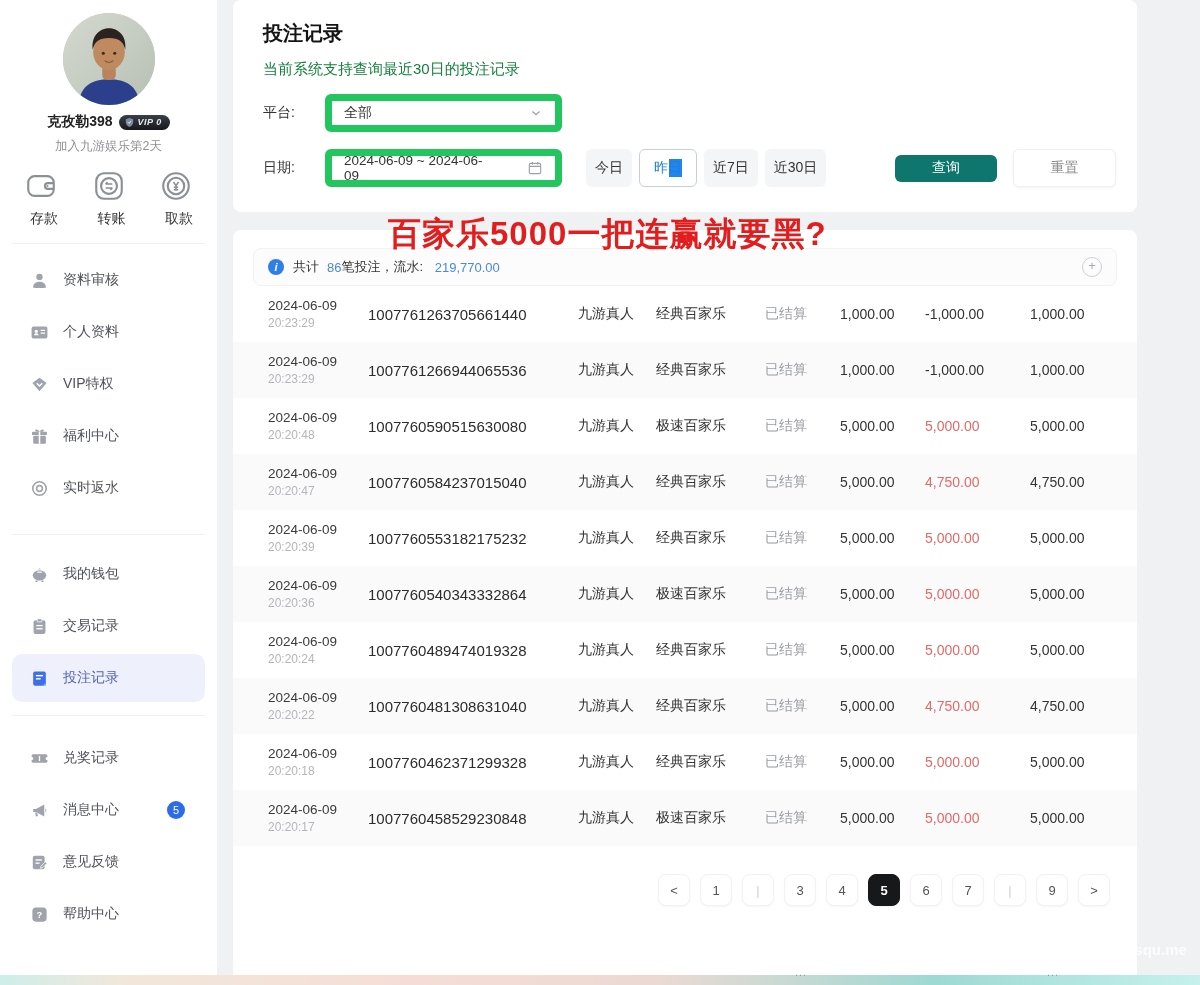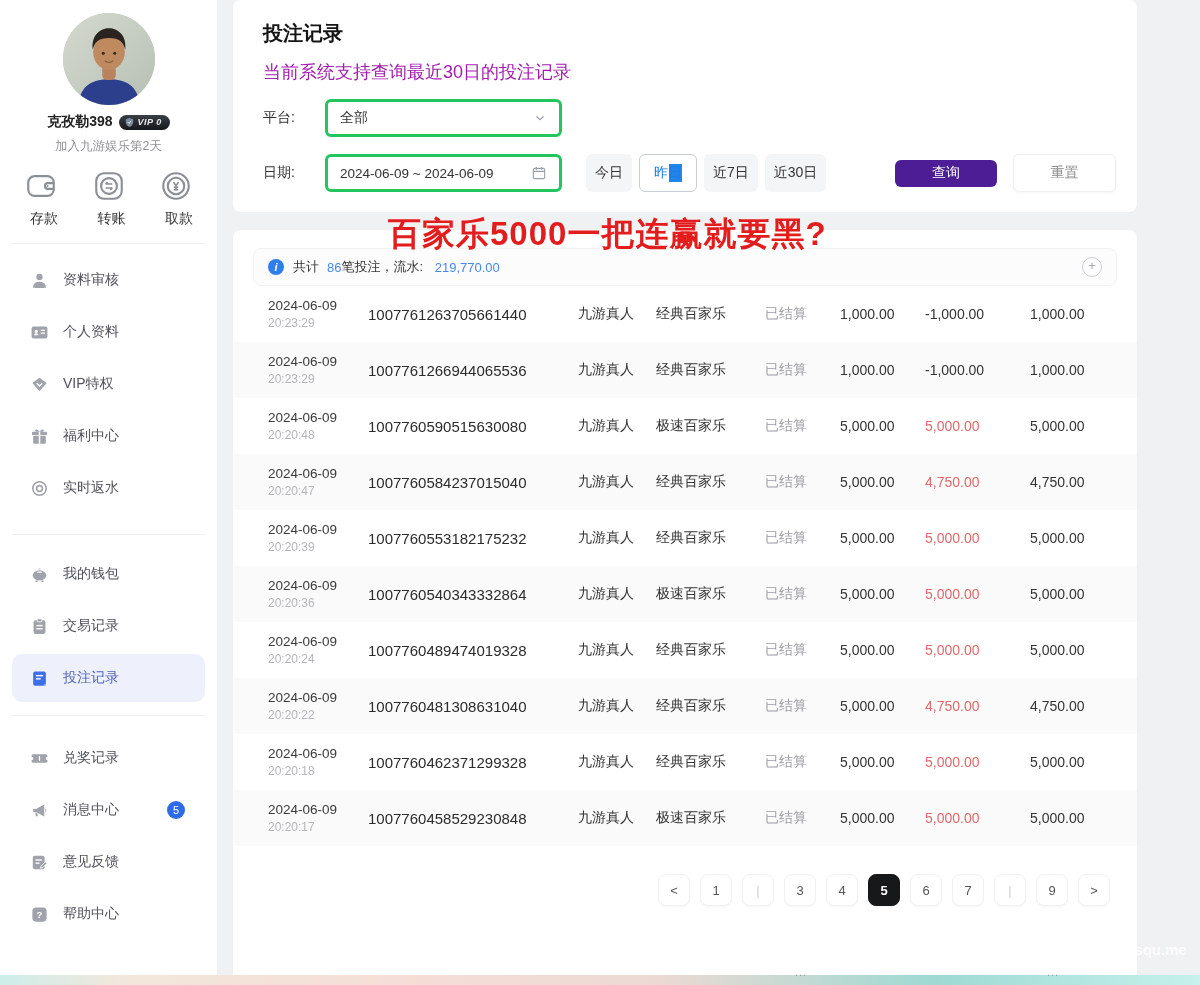--- a/index.html
+++ b/index.html
@@ -29,35 +29,35 @@
   .nav-item.active{margin:2px 12px;height:48px;padding-left:18px;border-radius:10px;background:#eef1fb;color:#5263ba;}
   .msg-badge{margin-left:auto;margin-right:32px;width:18px;height:18px;border-radius:50%;background:#2e6be6;color:#fff;font-size:11px;line-height:18px;text-align:center;}
 
   
   .card{position:absolute;background:#fff;border-radius:8px;}
   .filter-card{left:233px;top:0;width:904px;height:212px;}
   .table-card{left:233px;top:230px;width:904px;height:755px;}
 
   .filter-inner{padding:20px 21px 0 30px;}
   .page-title{font-size:20px;font-weight:bold;color:#141414;}
-  .page-subtitle{margin-top:13px;font-size:18px;color:#a21caf;}
+  .page-subtitle{margin-top:13px;font-size:15px;color:#15803d;}
   .frow{display:flex;align-items:center;}
   .frow.platform{margin-top:15px;}
   .frow.date{margin-top:17px;}
   .flabel{font-size:14px;color:#333;width:46px;flex-shrink:0;}
-  .select-box,.date-box{width:237px;height:38px;border:3px solid #22c55e;border-radius:6px;display:flex;align-items:center;padding:0 12px;box-sizing:border-box;background:#fff;cursor:pointer;}
+  .select-box,.date-box{width:237px;height:38px;border:7px solid #22c55e;border-radius:6px;display:flex;align-items:center;padding:0 12px;box-sizing:border-box;background:#fff;cursor:pointer;}
   .select-box{justify-content:space-between;margin-left:16px;}
   .date-box{margin-left:16px;justify-content:space-between;gap:32px;}
   .select-value{font-size:14px;color:#333;}
   .date-value{font-size:13.5px;color:#333;}
   .qr-group{display:flex;gap:7px;margin-left:24px;}
   .qr{height:38px;padding:0 9px;border-radius:6px;background:#f4f5f7;display:flex;align-items:center;font-size:14px;color:#333;cursor:pointer;box-sizing:border-box;}
   .qr.selected{background:#fff;border:1px solid #c8cdd6;padding:0 14px;}
   .qr.selected .qr-label{color:#1f7ce8;background:linear-gradient(90deg,transparent 52%,#2186e8 52%);font-family:Liberation Mono, monospace;}
-  .btn-query{margin-left:auto;width:102px;height:27px;border-radius:6px;background:#4c1d95;color:#fff;font-size:14px;display:flex;align-items:center;justify-content:center;cursor:pointer;}
+  .btn-query{margin-left:auto;width:102px;height:27px;border-radius:6px;background:#0f766e;color:#fff;font-size:14px;display:flex;align-items:center;justify-content:center;cursor:pointer;}
   .btn-reset{margin-left:16px;width:103px;height:38px;border-radius:6px;background:#fff;border:1px solid #f0f0f2;box-shadow:0 1px 3px rgba(0,0,0,.05);color:#8c8c8c;font-size:14px;display:flex;align-items:center;justify-content:center;cursor:pointer;box-sizing:border-box;}
 
   
   .summary{margin:18px 20px 0;height:38px;background:#fcfcfd;border:1px solid #f1f2f4;border-radius:8px;display:flex;align-items:center;padding:0 14px;font-size:13px;color:#333;box-sizing:border-box;}
   .info-icon{width:16px;height:16px;border-radius:50%;background:#2f7fe8;color:#fff;font-size:11px;font-weight:bold;font-style:italic;line-height:16px;text-align:center;margin-right:9px;flex-shrink:0;}
   .summary .num{color:#4a87e8;margin-left:8px;}
   .plus-icon{margin-left:auto;width:18px;height:18px;border-radius:50%;border:1px solid #cfcfd4;color:#a9a9af;font-size:13px;line-height:16px;text-align:center;cursor:pointer;}
 
   
   .tgrid{display:grid;grid-template-columns:100px 210px 78px 109px 75px 85px 105px 1fr;align-items:center;padding:0 20px 0 35px;}

